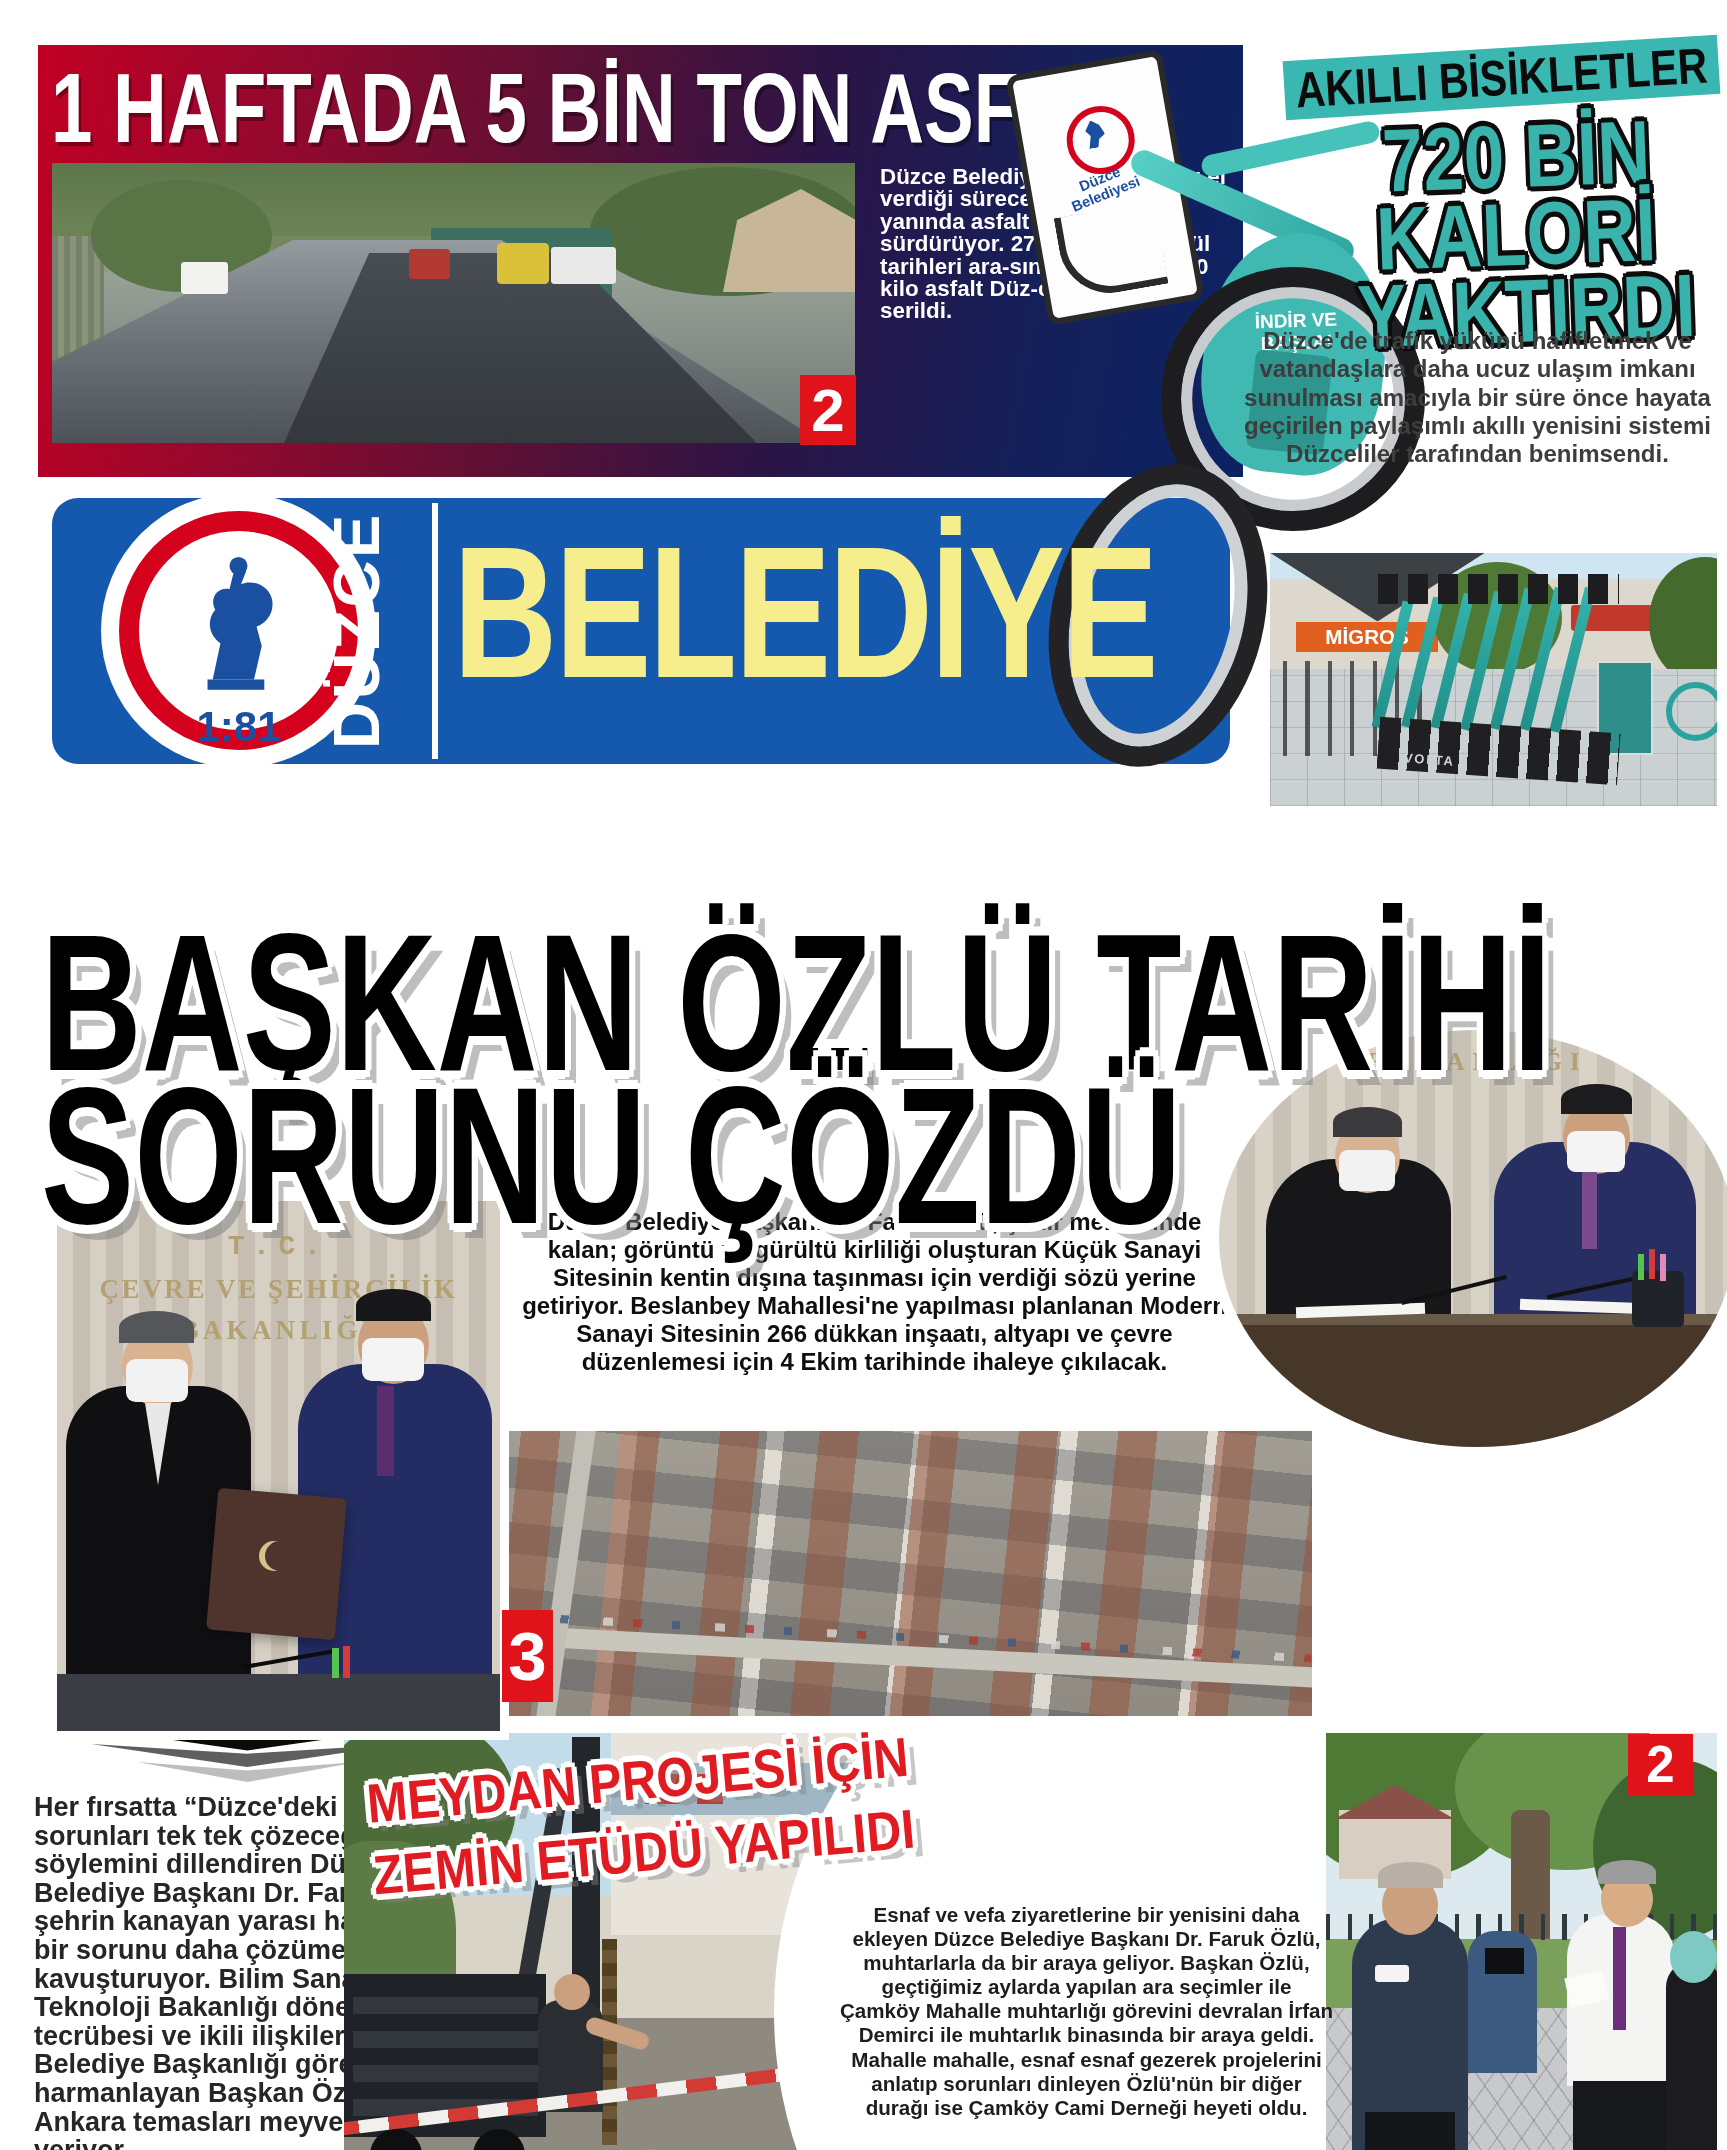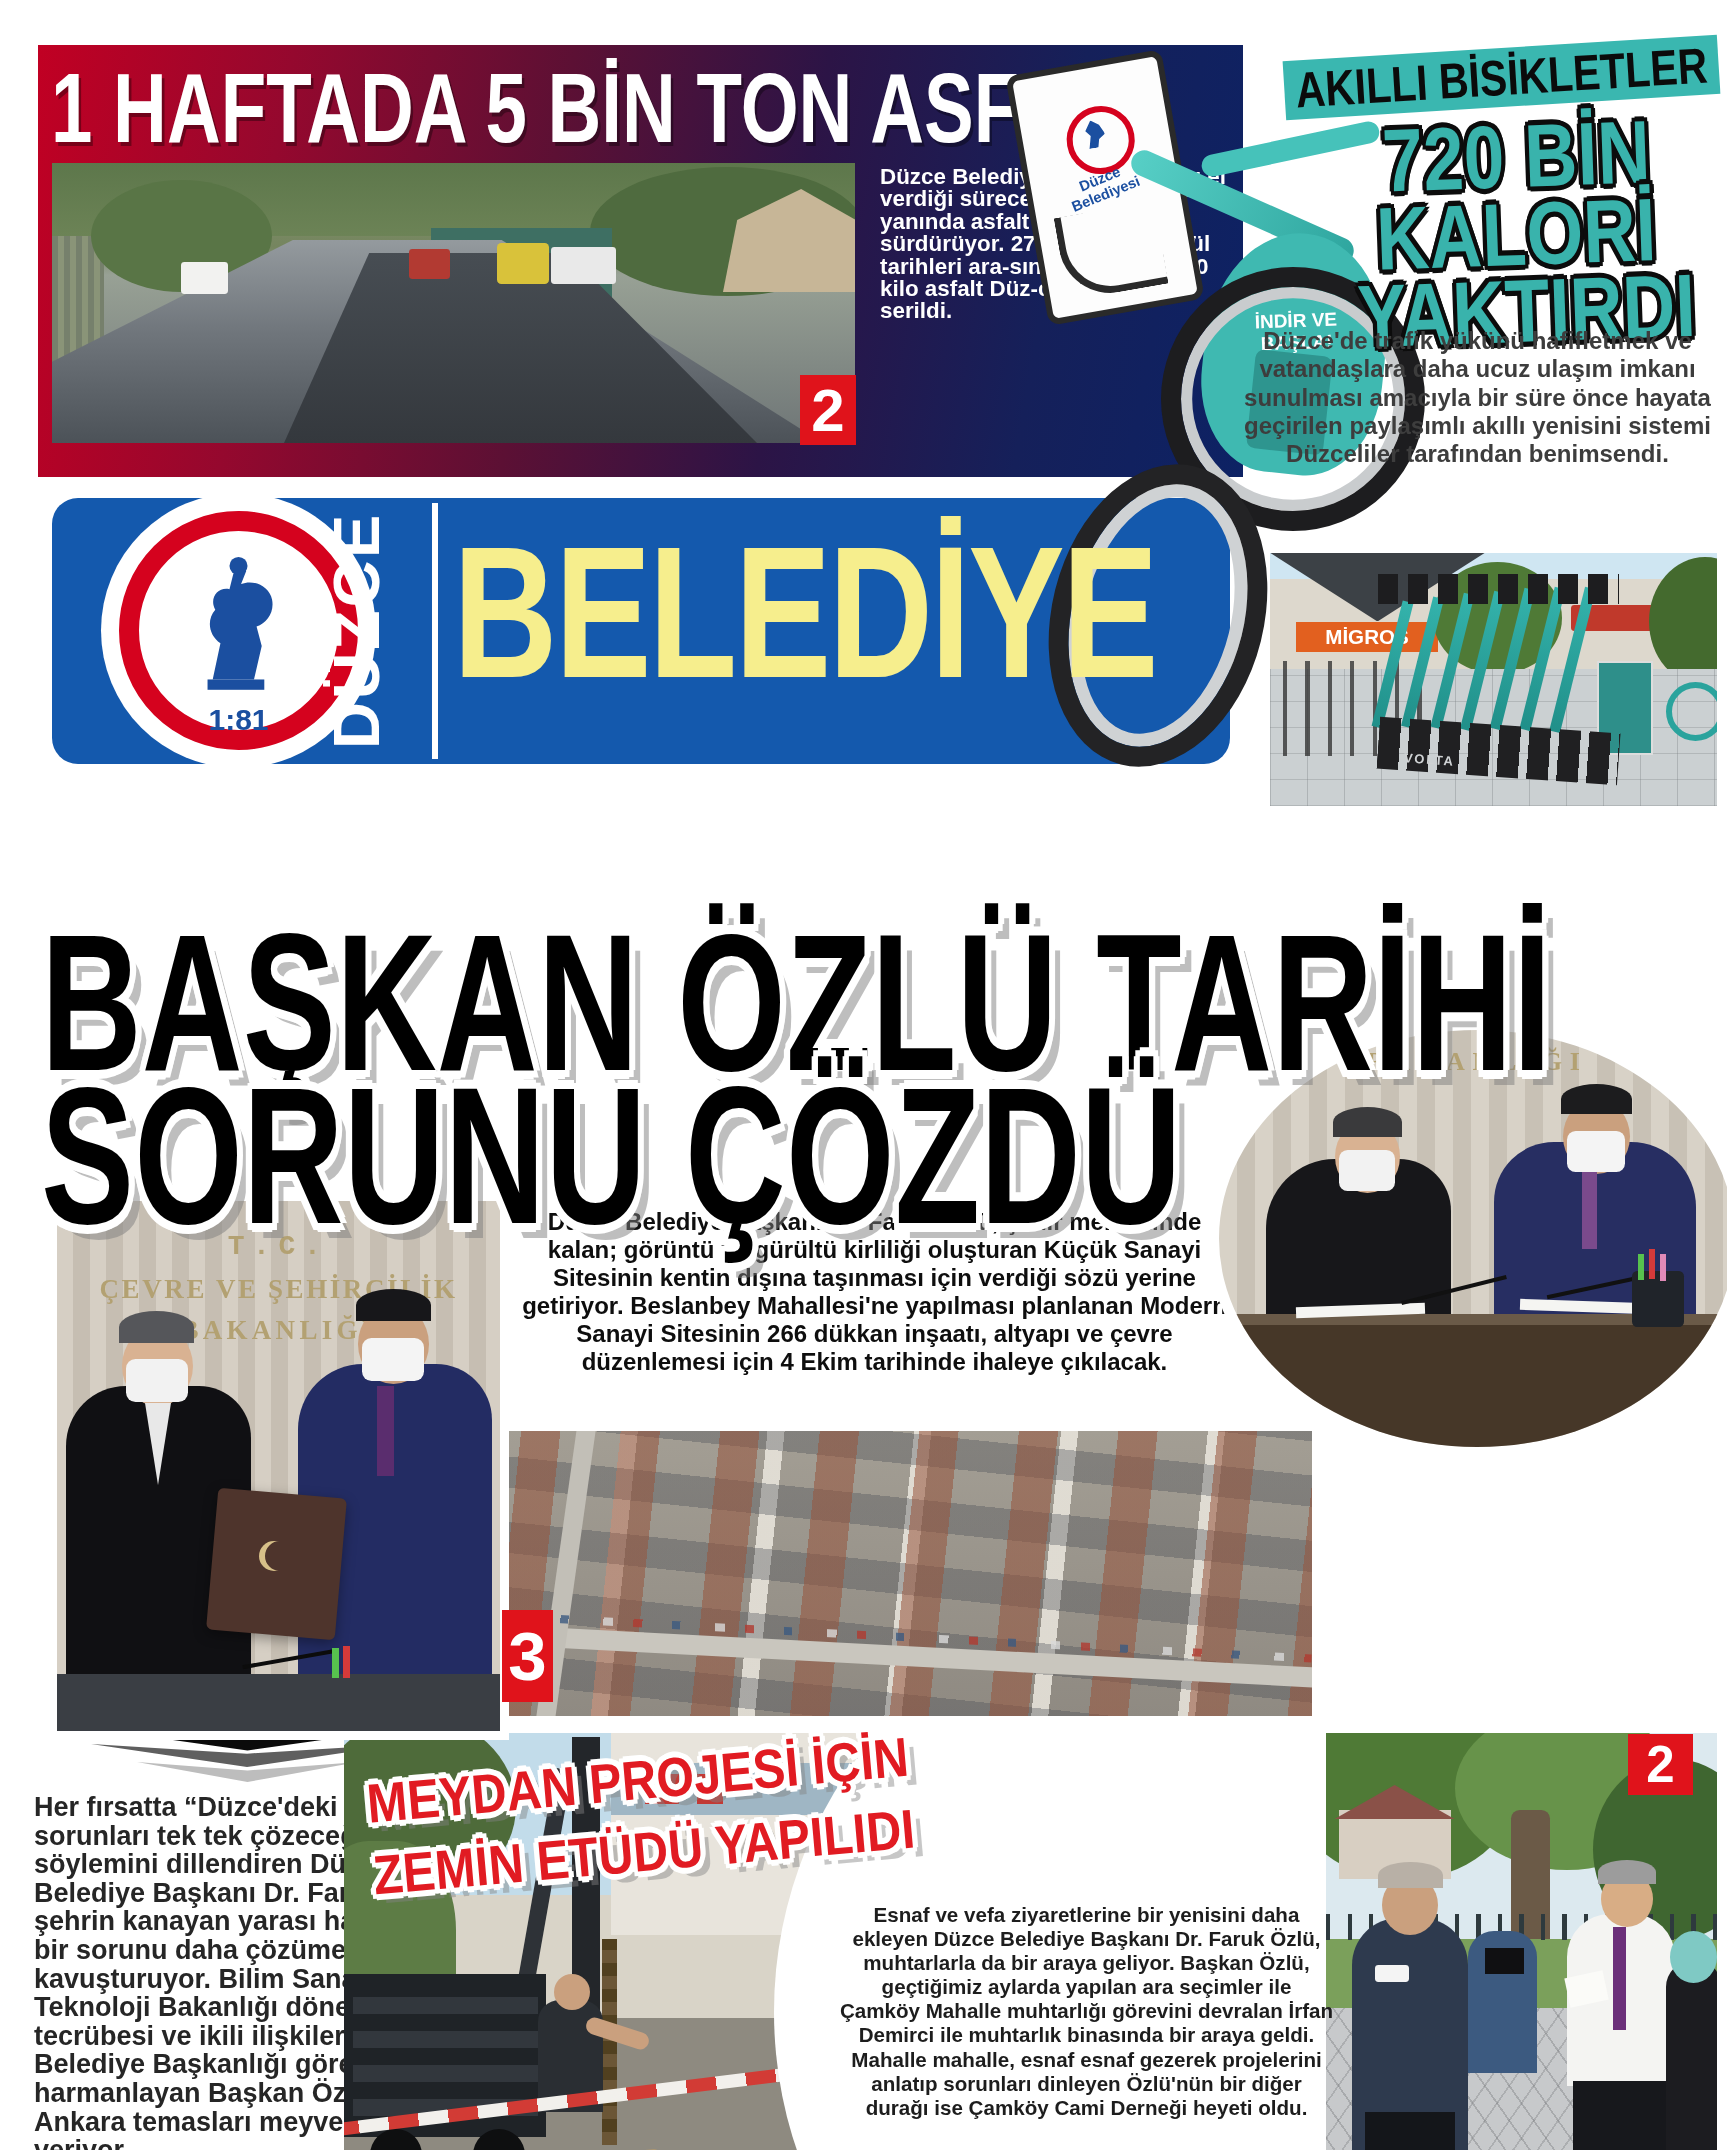--- a/index.html
+++ b/index.html
@@ -88,21 +88,21 @@
   <div class="abs" style="left:38px;top:484px;width:1205px;height:294px;background:#fff;border-radius:39px;z-index:4;"></div>
   <div class="abs" style="left:52px;top:498px;width:1178px;height:266px;background:#1459ad;border-radius:26px;z-index:5;"></div>
 
   <div class="abs" style="left:101px;top:493px;width:275px;height:275px;background:#fff;border-radius:50%;z-index:6;">
     <div class="abs" style="left:18px;top:18px;right:18px;bottom:18px;border:20px solid #d5021e;border-radius:50%;"></div>
     <svg class="abs" style="left:73px;top:60px;" width="129" height="142" viewBox="0 0 100 110">
       <path fill="#1b4fa0" d="M30 98 L36 70 C27 64 25 52 32 44 C27 35 34 26 43 28 L46 16 L52 8 L56 14 L52 24 C62 20 74 26 76 36 C78 46 72 54 64 57 L68 72 L62 98 Z"></path>
       <circle fill="#1b4fa0" cx="50" cy="10" r="7"></circle>
       <rect fill="#1b4fa0" x="26" y="98" width="44" height="8"></rect>
     </svg>
-    <div class="abs" style="left:0;top:210px;width:100%;text-align:center;font-size:30px;font-weight:bold;color:#1b4fa0;">1:81</div>
+    <div class="abs" style="left:0;top:210px;width:100%;text-align:center;font-size:42px;font-weight:bold;color:#1b4fa0;">1:81</div>
   </div>
 
   <div class="abs" style="left:319px;top:502px;width:108px;height:258px;z-index:6;color:#fff;font-weight:bold;font-size:65px;
               writing-mode:vertical-rl;transform:rotate(180deg);text-align:center;letter-spacing:2.6px;">DÜZCE</div>
 
   <div class="abs" style="left:432px;top:503px;width:6px;height:256px;background:#fff;z-index:6;"></div>
 
   <div class="abs cond" style="left:453px;top:504px;font-size:188px;color:#f6ee8d;transform:scaleX(0.77);letter-spacing:-3.4px;z-index:6;">BELEDİYE</div>
 
 

